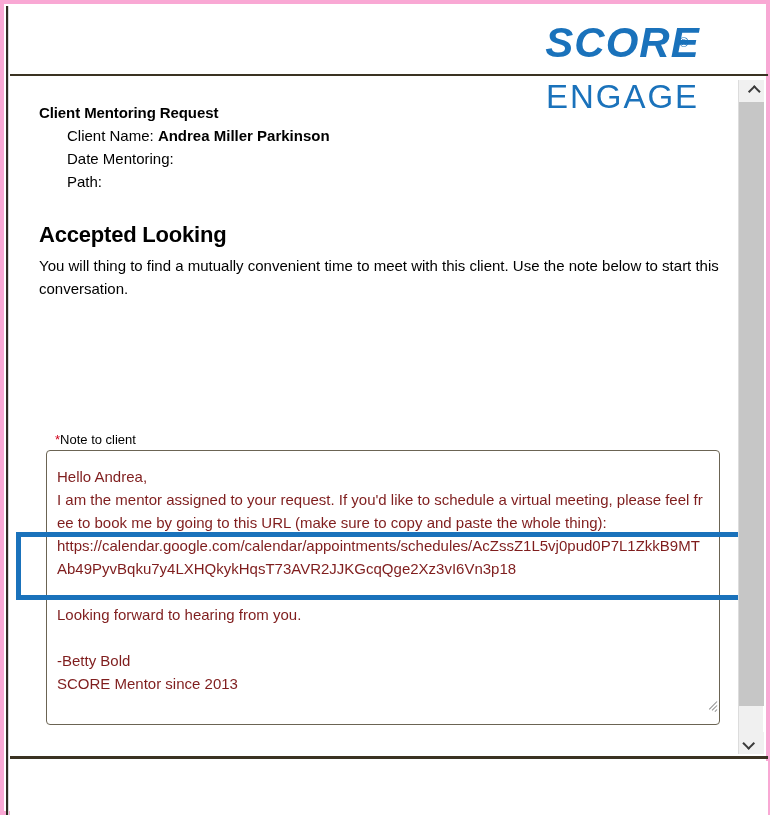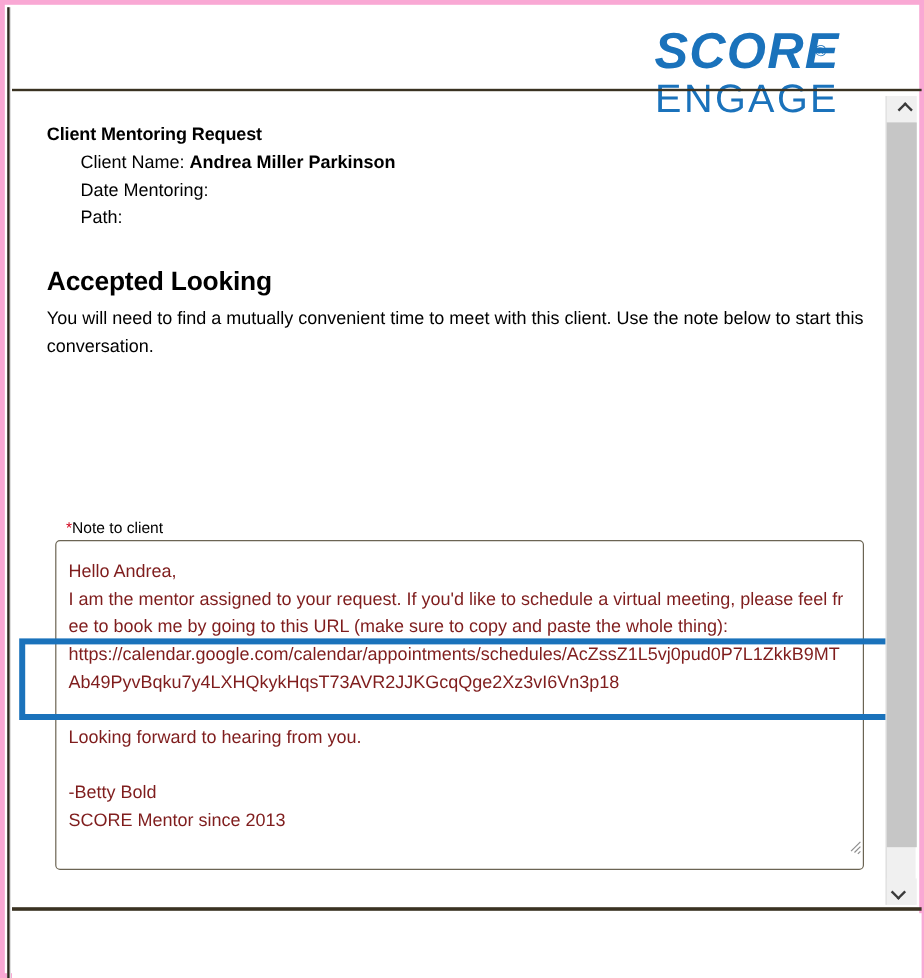--- a/index.html
+++ b/index.html
@@ -62,21 +62,21 @@
     font-style: normal;
     font-weight: normal;
     color: #1a72bb;
   }
   #brand-engage {
     font-size: 33px;
     font-weight: normal;
     font-style: normal;
     letter-spacing: 2px;
     color: #1a72bb;
-    margin-top: 1px;
+    margin-top: 16px;
   }
   #header-rule {
     position: absolute;
     left: 6px; top: 70px;
     width: 758px; height: 2px;
     background: #3a3222;
   }
 
   
   #request-block {
@@ -252,21 +252,21 @@
       <span>Date Mentoring:</span>
       <span class="val"></span>
     </div>
     <div class="request-row">
       <span>Path:</span>
       <span class="val"></span>
     </div>
   </div>
 
   <div id="accepted-heading">Accepted Looking</div>
-  <div id="accepted-desc">You will need to find a mutually convenient time to meet with this client. Use the note below to start this conversation.</div>
+  <div id="accepted-desc">You will thing to find a mutually convenient time to meet with this client. Use the note below to start this conversation.</div>
 
 
   <div id="note-label">
     <span id="note-required">*</span><span>Note to client</span>
   </div>
   <textarea id="note-box" style="">Hello Andrea,
 I am the mentor assigned to your request. If you'd like to schedule a virtual meeting, please feel free to book me by going to this URL (make sure to copy and paste the whole thing):
 https://calendar.google.com/calendar/appointments/schedules/AcZssZ1L5vj0pud0P7L1ZkkB9MTAb49PyvBqku7y4LXHQkykHqsT73AVR2JJKGcqQge2Xz3vI6Vn3p18
 
 Looking forward to hearing from you.

